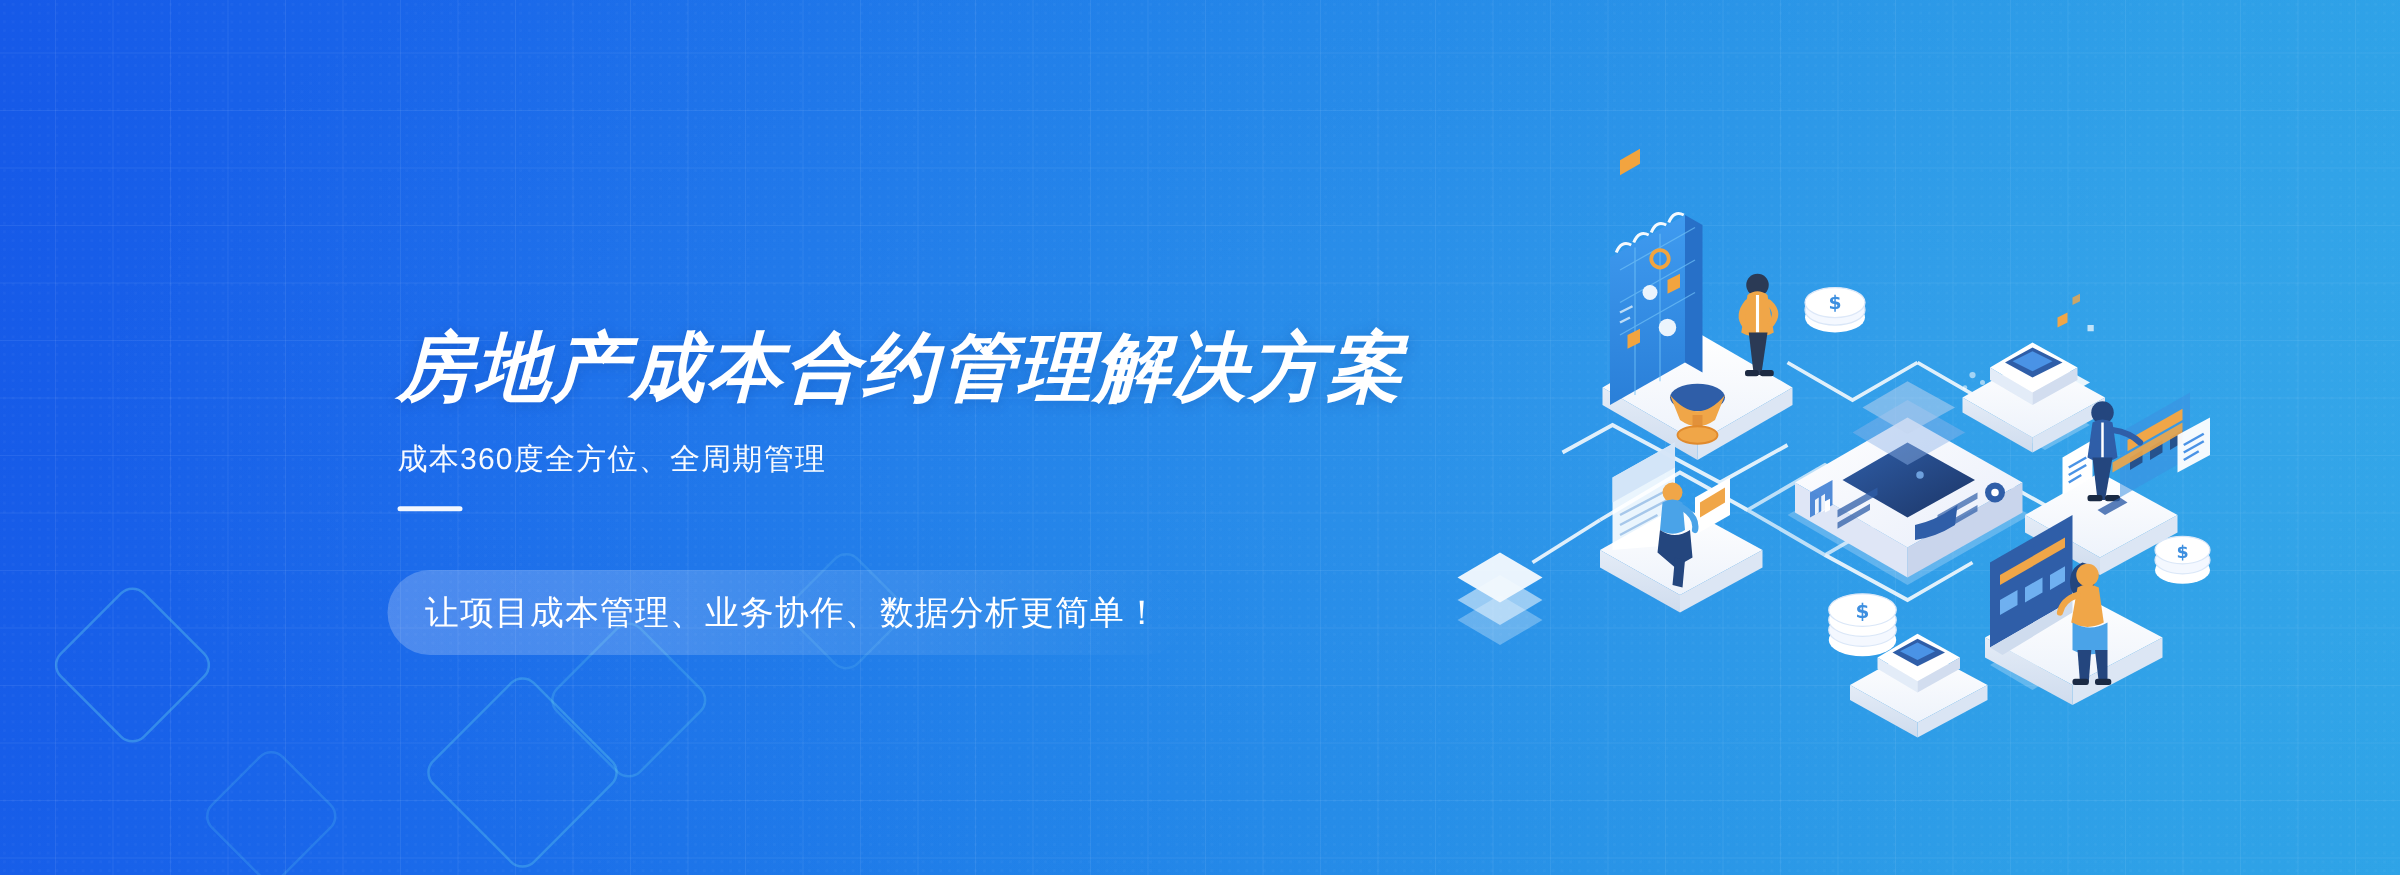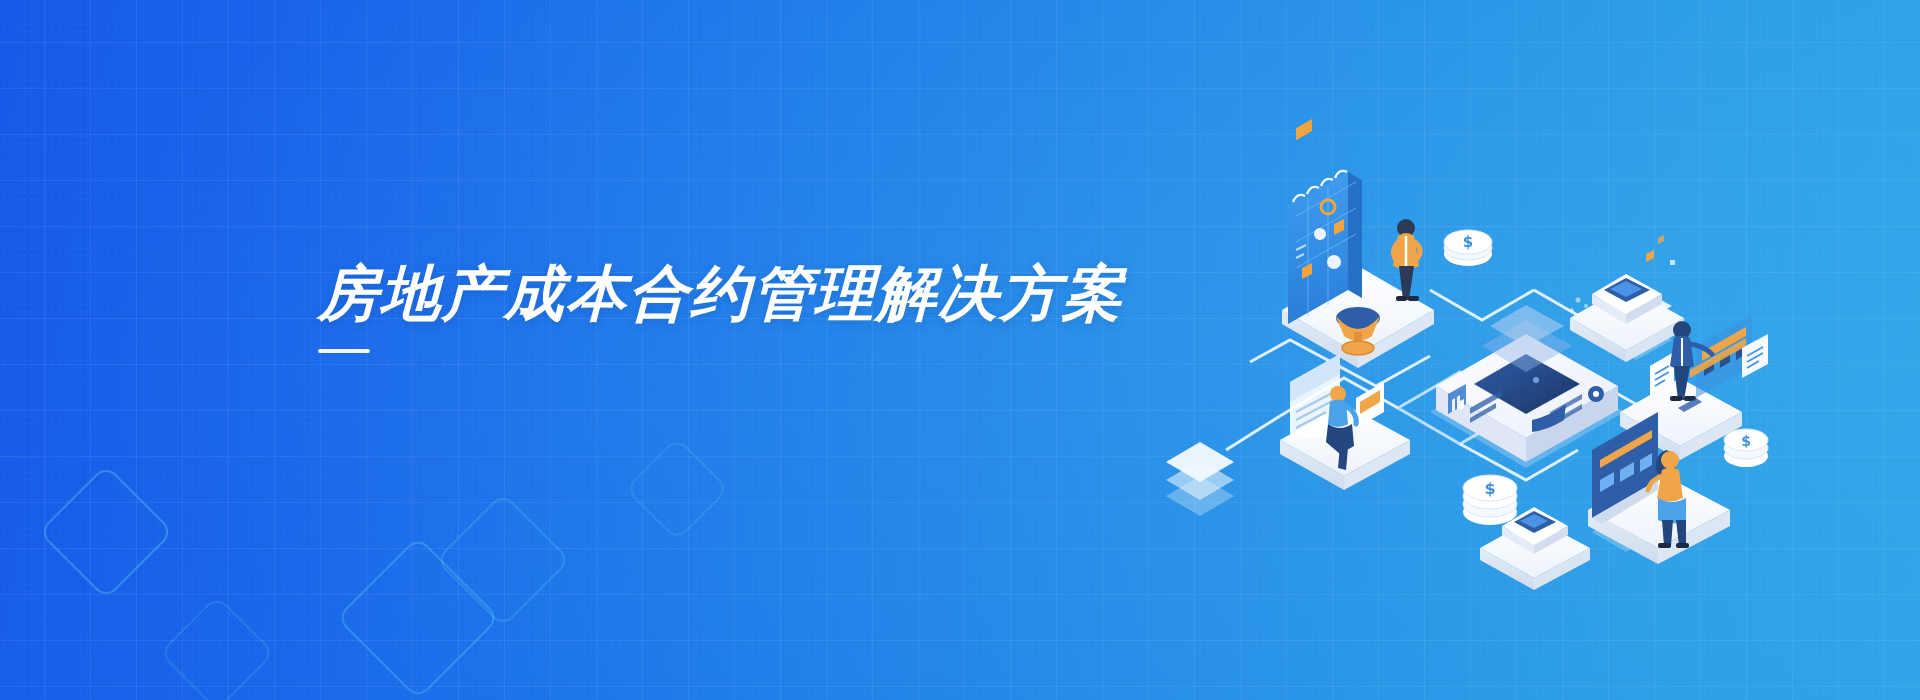--- a/index.html
+++ b/index.html
@@ -85,21 +85,25 @@
   <div class="vign"></div>
 
   <div class="dia d1"></div>
   <div class="dia d2"></div>
   <div class="dia d3"></div>
   <div class="dia d4"></div>
   <div class="dia d5"></div>
 
   <div class="copy">
     <div class="headline">房地产成本合约管理解决方案</div>
+    <div class="subhead">成本360度全方位、全周期管理</div>
     <div class="rule"></div>
+    <div class="pill">
+      <span class="pill-text">让项目成本管理、业务协作、数据分析更简单！</span>
+    </div>
   </div>
 
   <div class="illo">
     <svg viewBox="0 0 660 420" xmlns="http://www.w3.org/2000/svg">
       <defs>
         <linearGradient id="plat" x1="0" y1="0" x2="0" y2="1">
           <stop offset="0" stop-color="#ffffff"></stop>
             <stop offset="1" stop-color="#eef3fb"></stop>
         </linearGradient>
         <linearGradient id="platSide" x1="0" y1="0" x2="0" y2="1">

